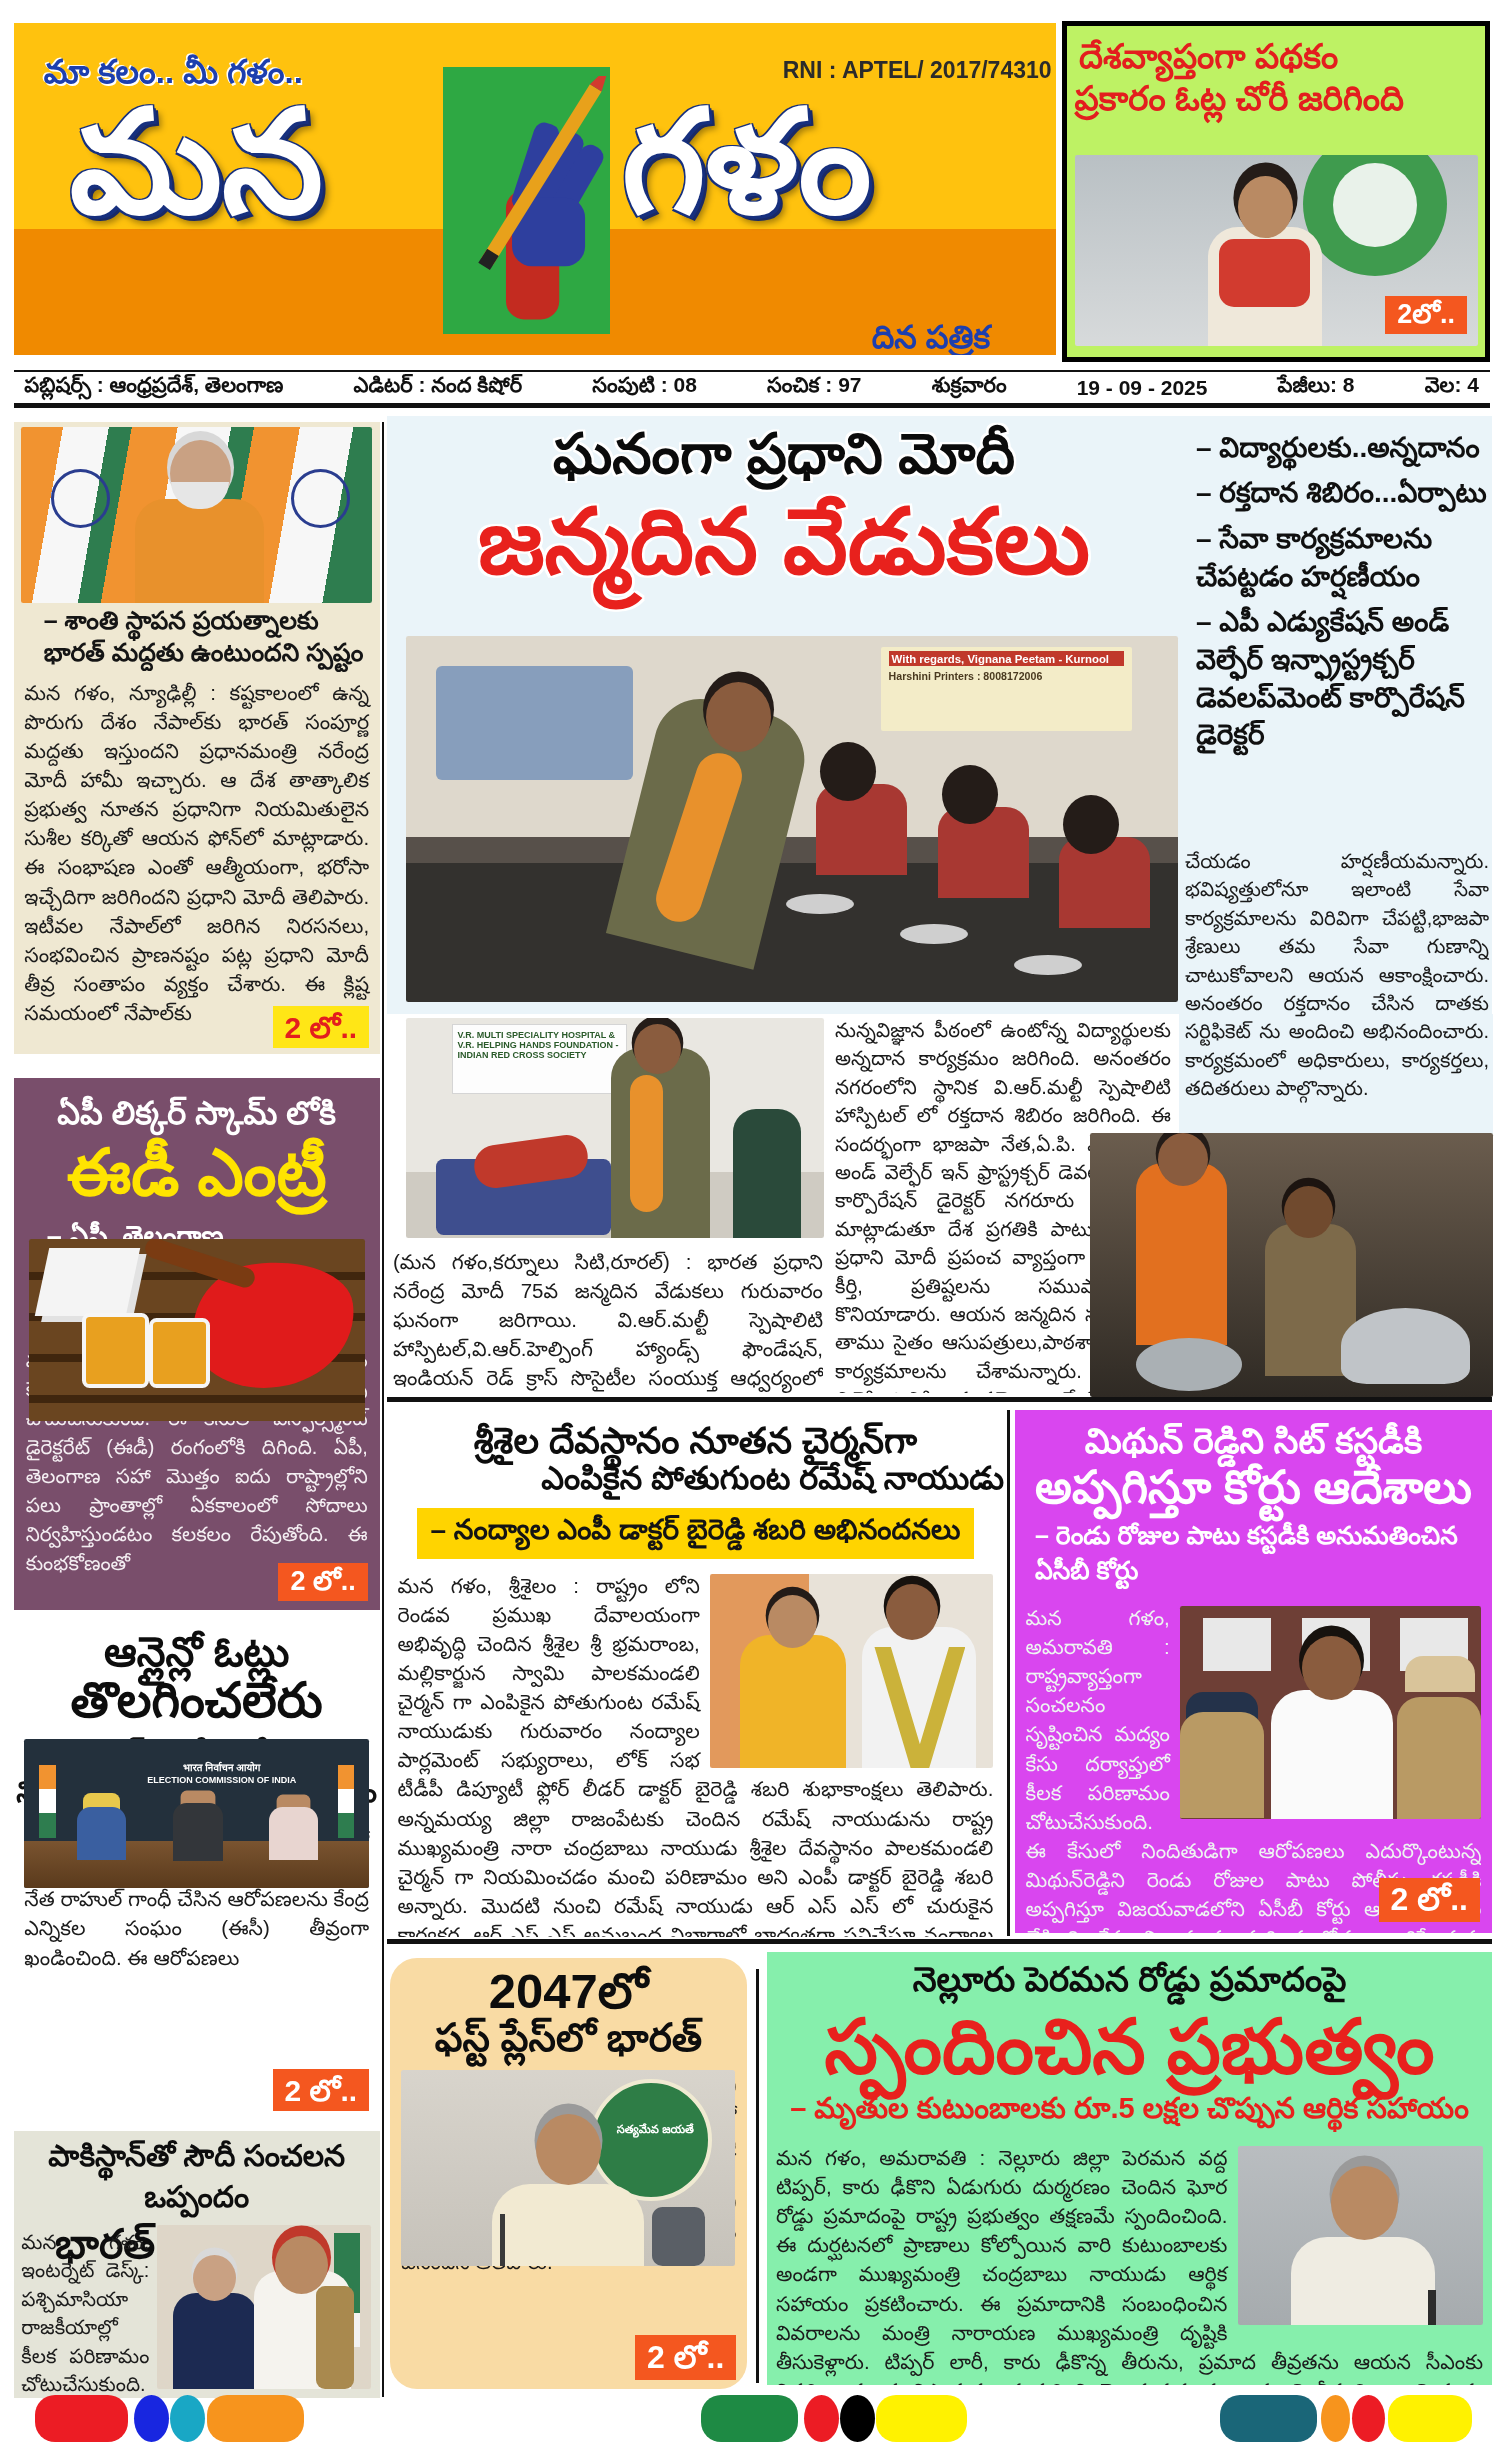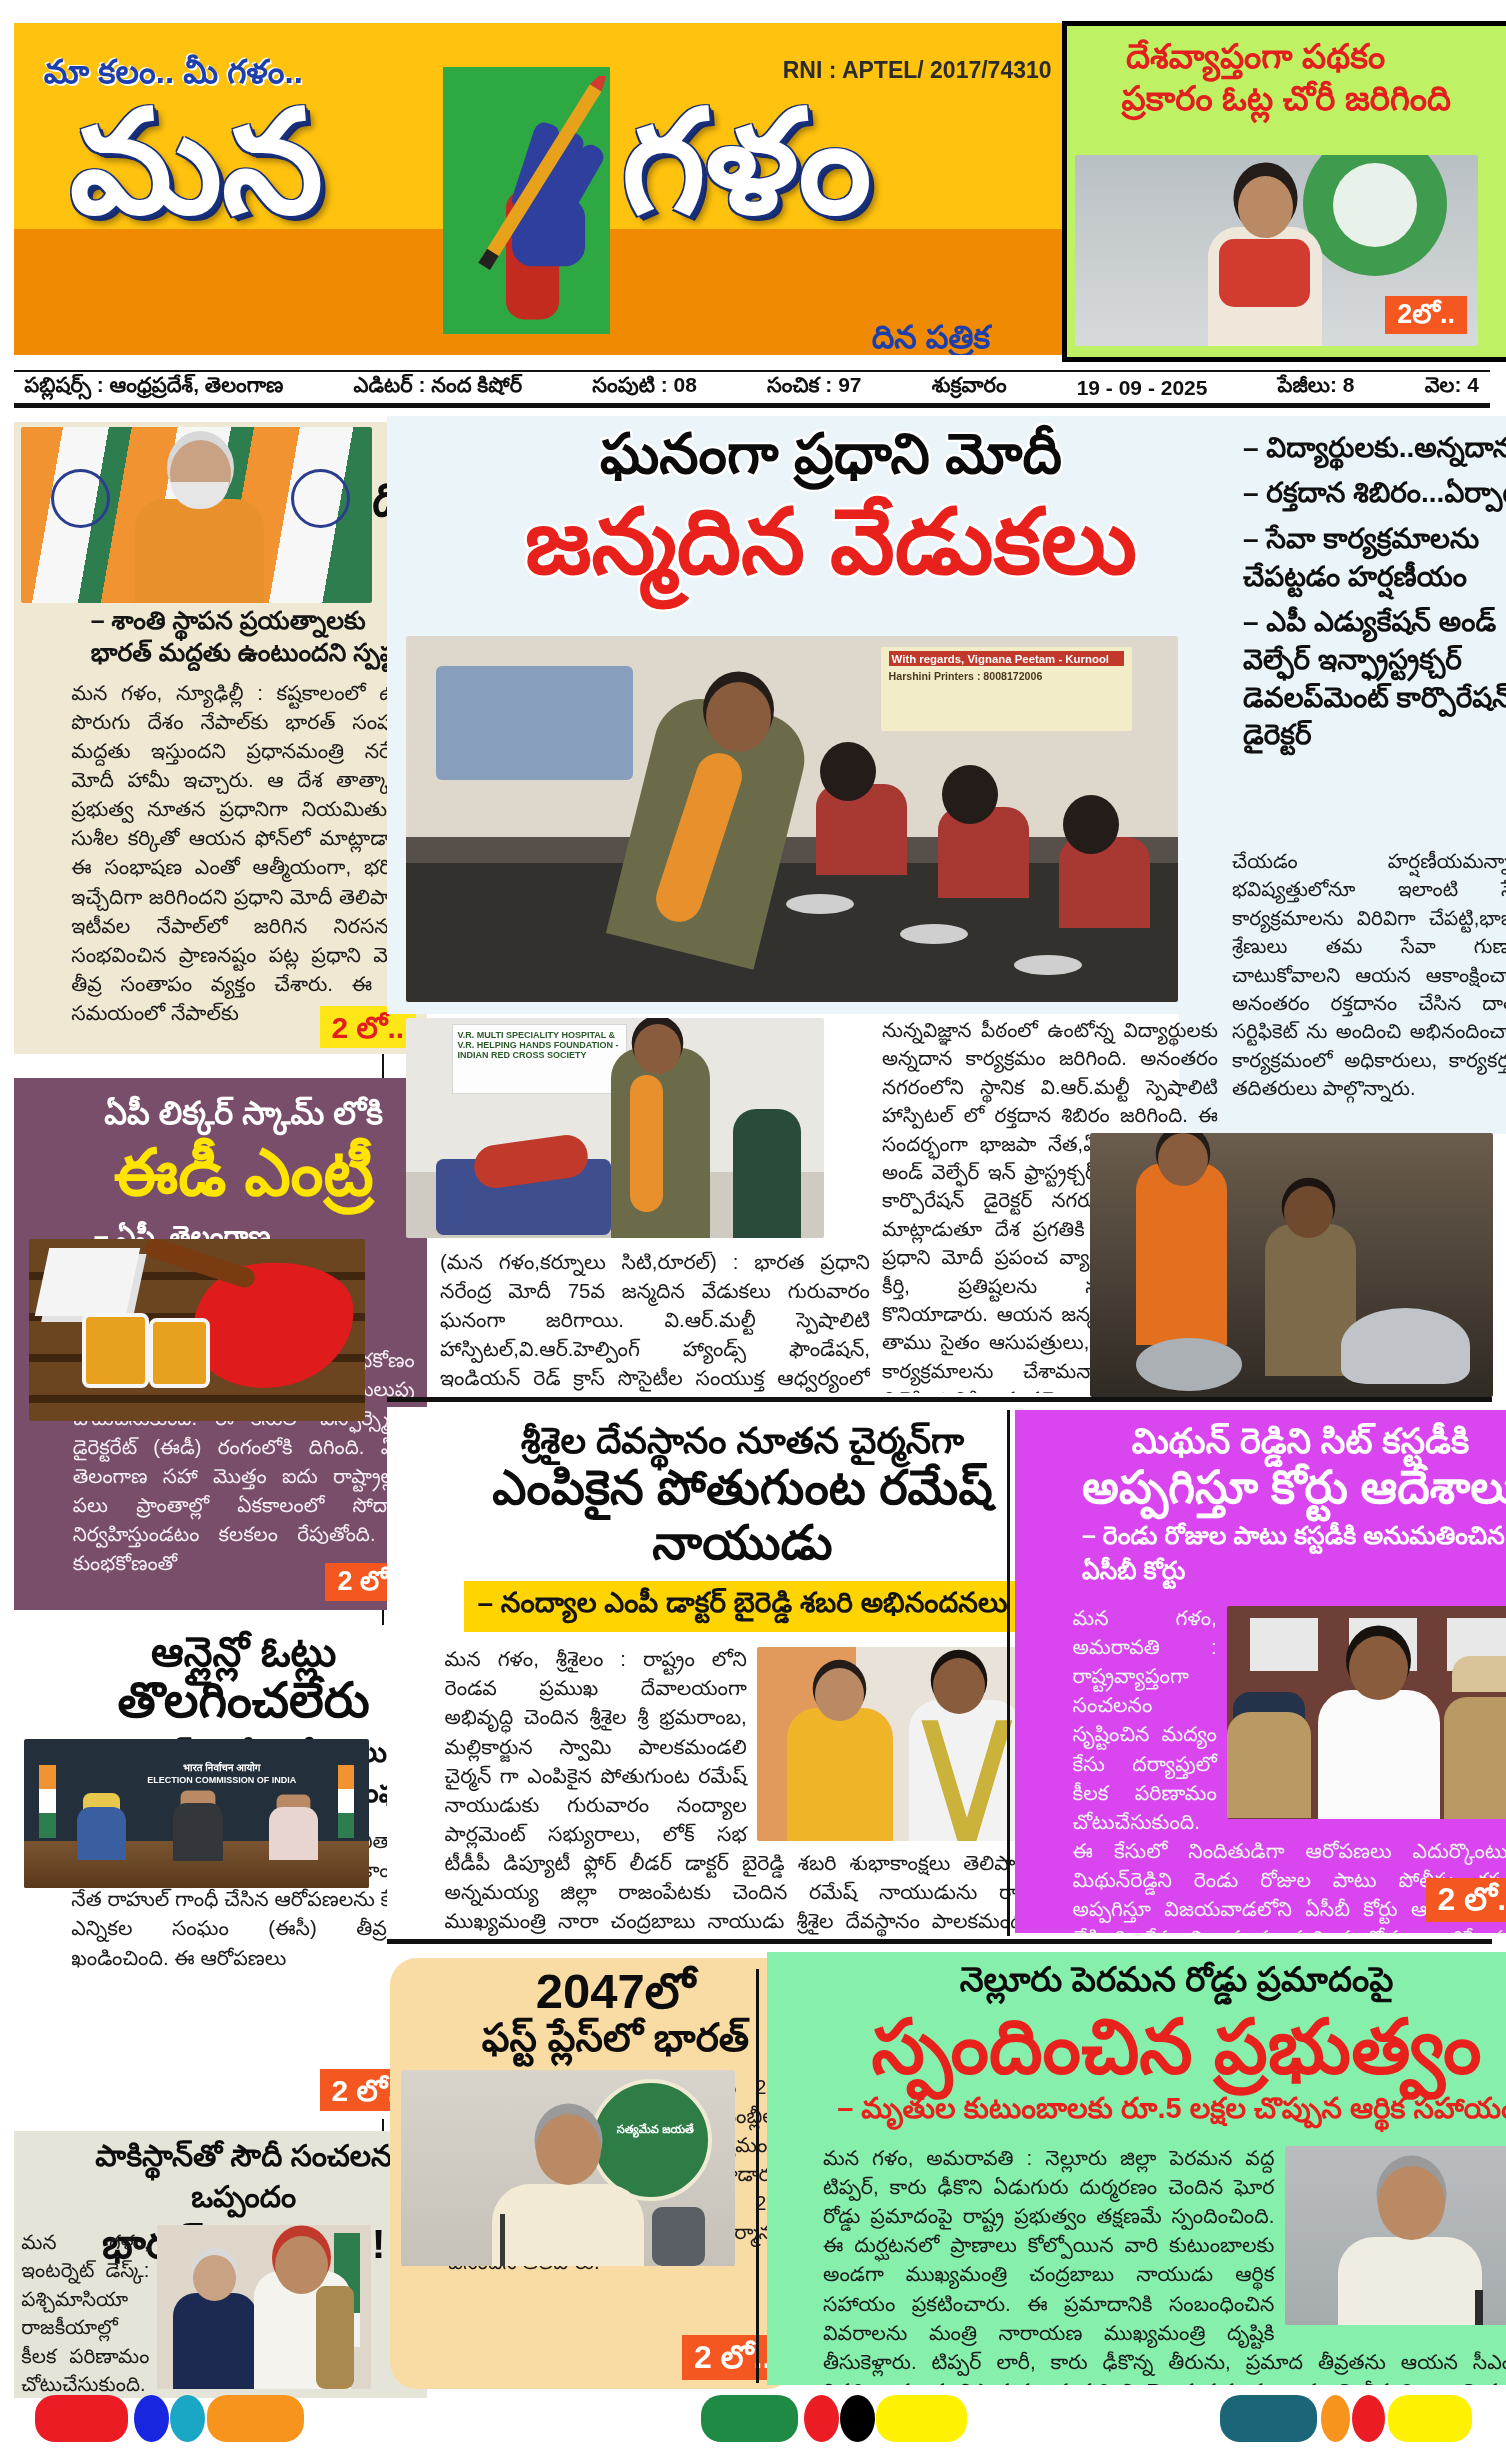--- a/index.html
+++ b/index.html
@@ -1,18 +1,18 @@
 <!DOCTYPE html>
 <html style="font-size:12px"><head>
 <meta charset="utf-8">
 <style>
   html,body{margin:0;padding:0;background:#ffffff;}
   .page{position:relative;width:1507px;height:2450px;background:#ffffff;
         font-family:"Liberation Sans",sans-serif;overflow:hidden;}
-  .abs{position:absolute;padding-left:47px;}
+  .abs{position:absolute;}
   .ov{overflow:hidden;}
   .b{font-weight:bold;}
   .ctr{text-align:center;}
   .jus{text-align:justify;}
   .d{position:absolute;}
   .photo{position:absolute;overflow:hidden;border-radius:2.3px;}
   .rule-h{position:absolute;background:#111;}
   .rule-v{position:absolute;background:#111;}
   .body-txt{font-size:20px;line-height:1.42;color:#1b1b1b;}
   .badge-o{background:#F4571F;color:#fff;font-weight:bold;padding:1.5px 12px;font-size:27px;line-height:1.3;}
@@ -199,21 +199,21 @@
     <div class="d" style="left:175px;top:91px;width:91px;height:152px;border-radius:27px 27px 0 0;background:#7d6a4a;"></div>
     <div class="d" style="left:194px;top:53px;width:49px;height:52px;border-radius:50%;background:#704a2e;box-shadow:0 -6px 0 2.3px #1c1410;"></div>
     <div class="d" style="left:251px;top:175px;width:129px;height:76px;border-radius:50% 50% 20% 20%;background:#c0c4c8;"></div>
     <div class="d" style="left:46px;top:205px;width:106px;height:53px;border-radius:50%;background:#aab0b4;"></div>
   </div>
 
   <div class="rule-h" style="left:387px;top:1397px;width:1105px;height:4.6px;"></div>
 
   <div class="abs ov" style="left:387px;top:1407px;width:617px;height:530px;background:#fff;">
     <div class="b ctr" style="margin-top:13.7px;font-size:36px;color:#0d0d0d;line-height:1.1;">శ్రీశైల దేవస్థానం నూతన చైర్మన్‌గా</div>
-    <div class="b ctr" style="font-size:48px;color:#0d0d0d;line-height:1.15;">ఎంపికైన పోతుగుంట రమేష్ నాయుడు</div>
+    <div class="b ctr" style="font-size:32px;color:#0d0d0d;line-height:1.15;text-align:right;">ఎంపికైన పోతుగుంట రమేష్ నాయుడు</div>
     <div class="b ctr" style="margin:10.6px 30px 0;background:#FFD400;color:#141414;font-size:28px;padding:6px 4.6px;">– నంద్యాల ఎంపీ డాక్టర్ బైరెడ్డి శబరి అభినందనలు</div>
     <div style="margin:12px 10.6px 0;overflow:hidden;">
       <div class="photo" style="position:relative;float:right;margin:3px 0 6px 10.6px;width:283px;height:194px;background:#e8e2d8;">
         <div class="d" style="left:0;top:0;width:99px;height:194px;background:#e07b28;opacity:.7;"></div>
         <div class="d" style="left:30px;top:61px;width:106px;height:134px;border-radius:30px 30px 0 0;background:#f0b428;"></div>
         <div class="d" style="left:58px;top:21px;width:49px;height:53px;border-radius:50%;background:#b98a63;box-shadow:0 -6px 0 2.3px #241c18;"></div>
         <div class="d" style="left:152px;top:53px;width:114px;height:141px;border-radius:30px 30px 0 0;background:#f2f2f2;"></div>
         <div class="d" style="left:176px;top:10.6px;width:52px;height:56px;border-radius:50%;background:#8a5c3e;box-shadow:0 -6px 0 2.3px #17120e;"></div>
         <div class="d" style="left:164px;top:73px;width:91px;height:122px;background:#cbb23a;border-radius:0 0 46px 46px;clip-path:polygon(0 0,18% 0,50% 80%,82% 0,100% 0,60% 100%,40% 100%);"></div>
       </div>

